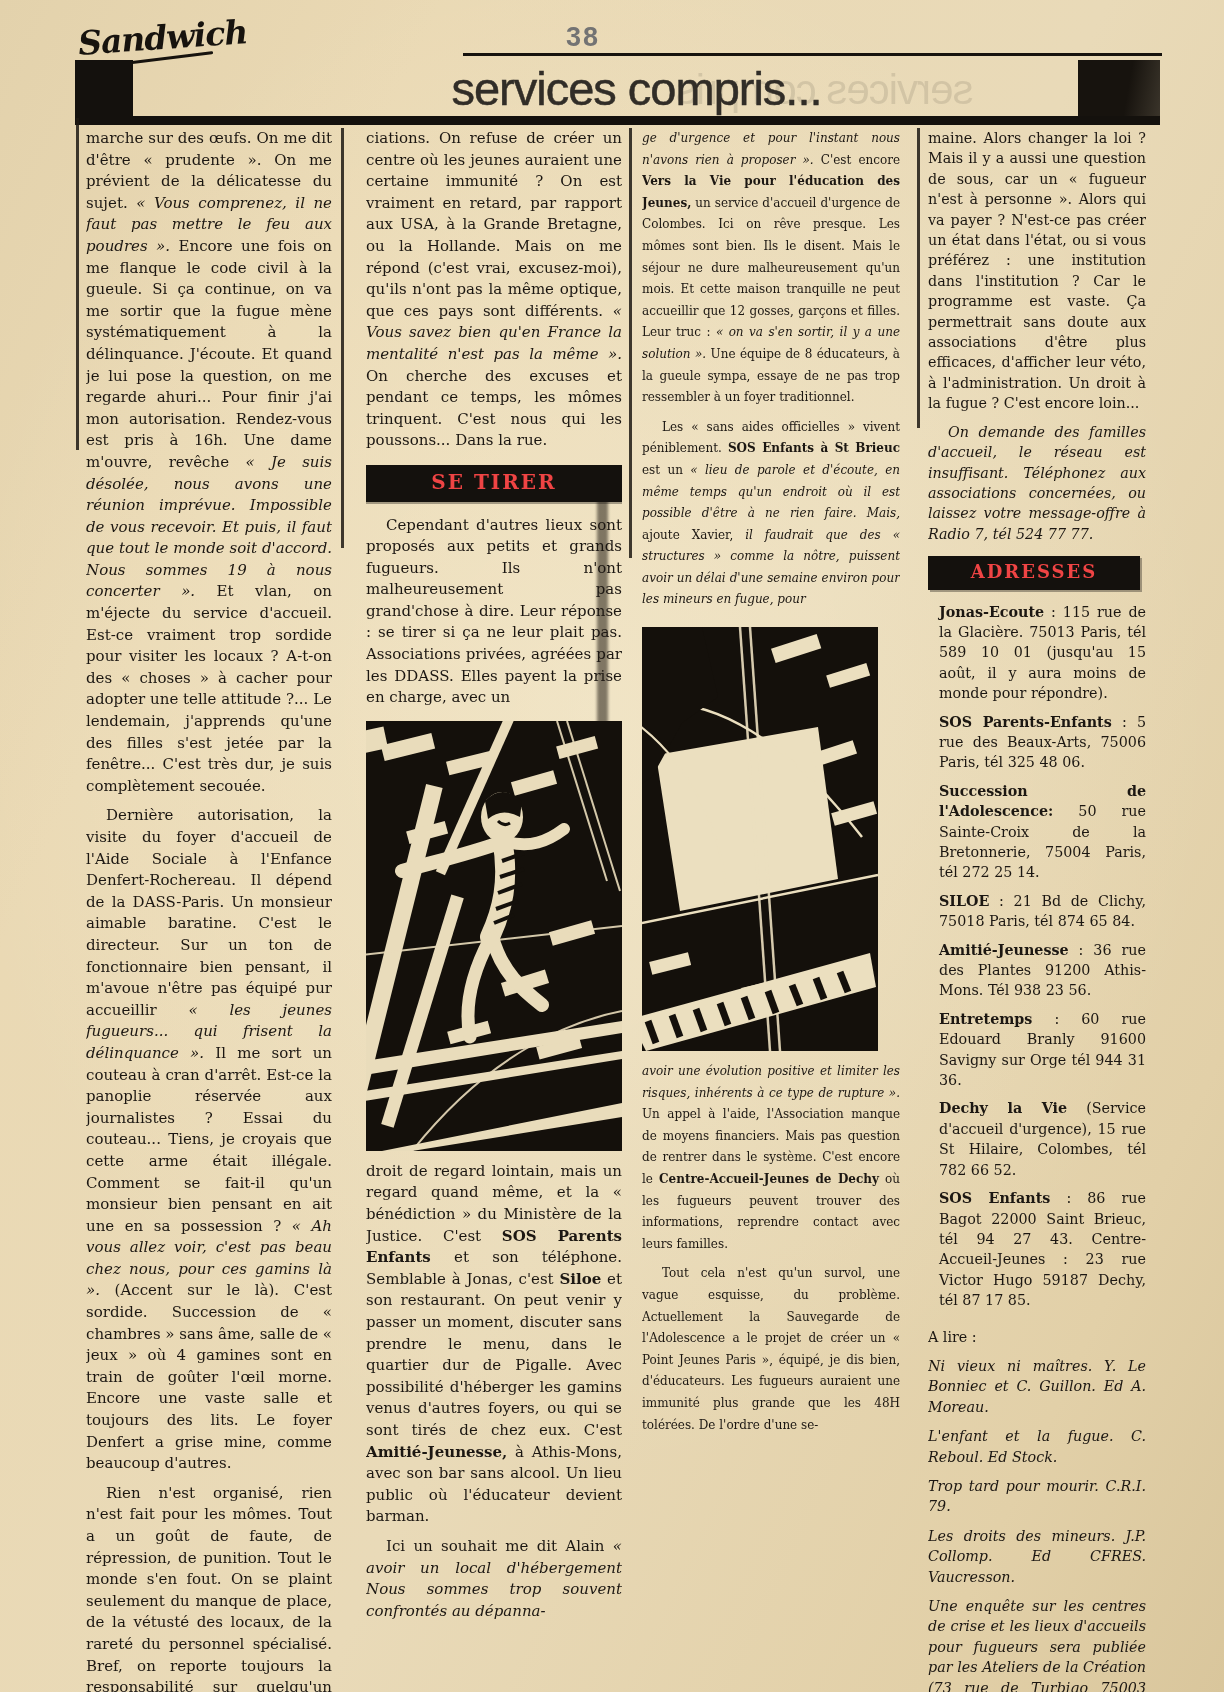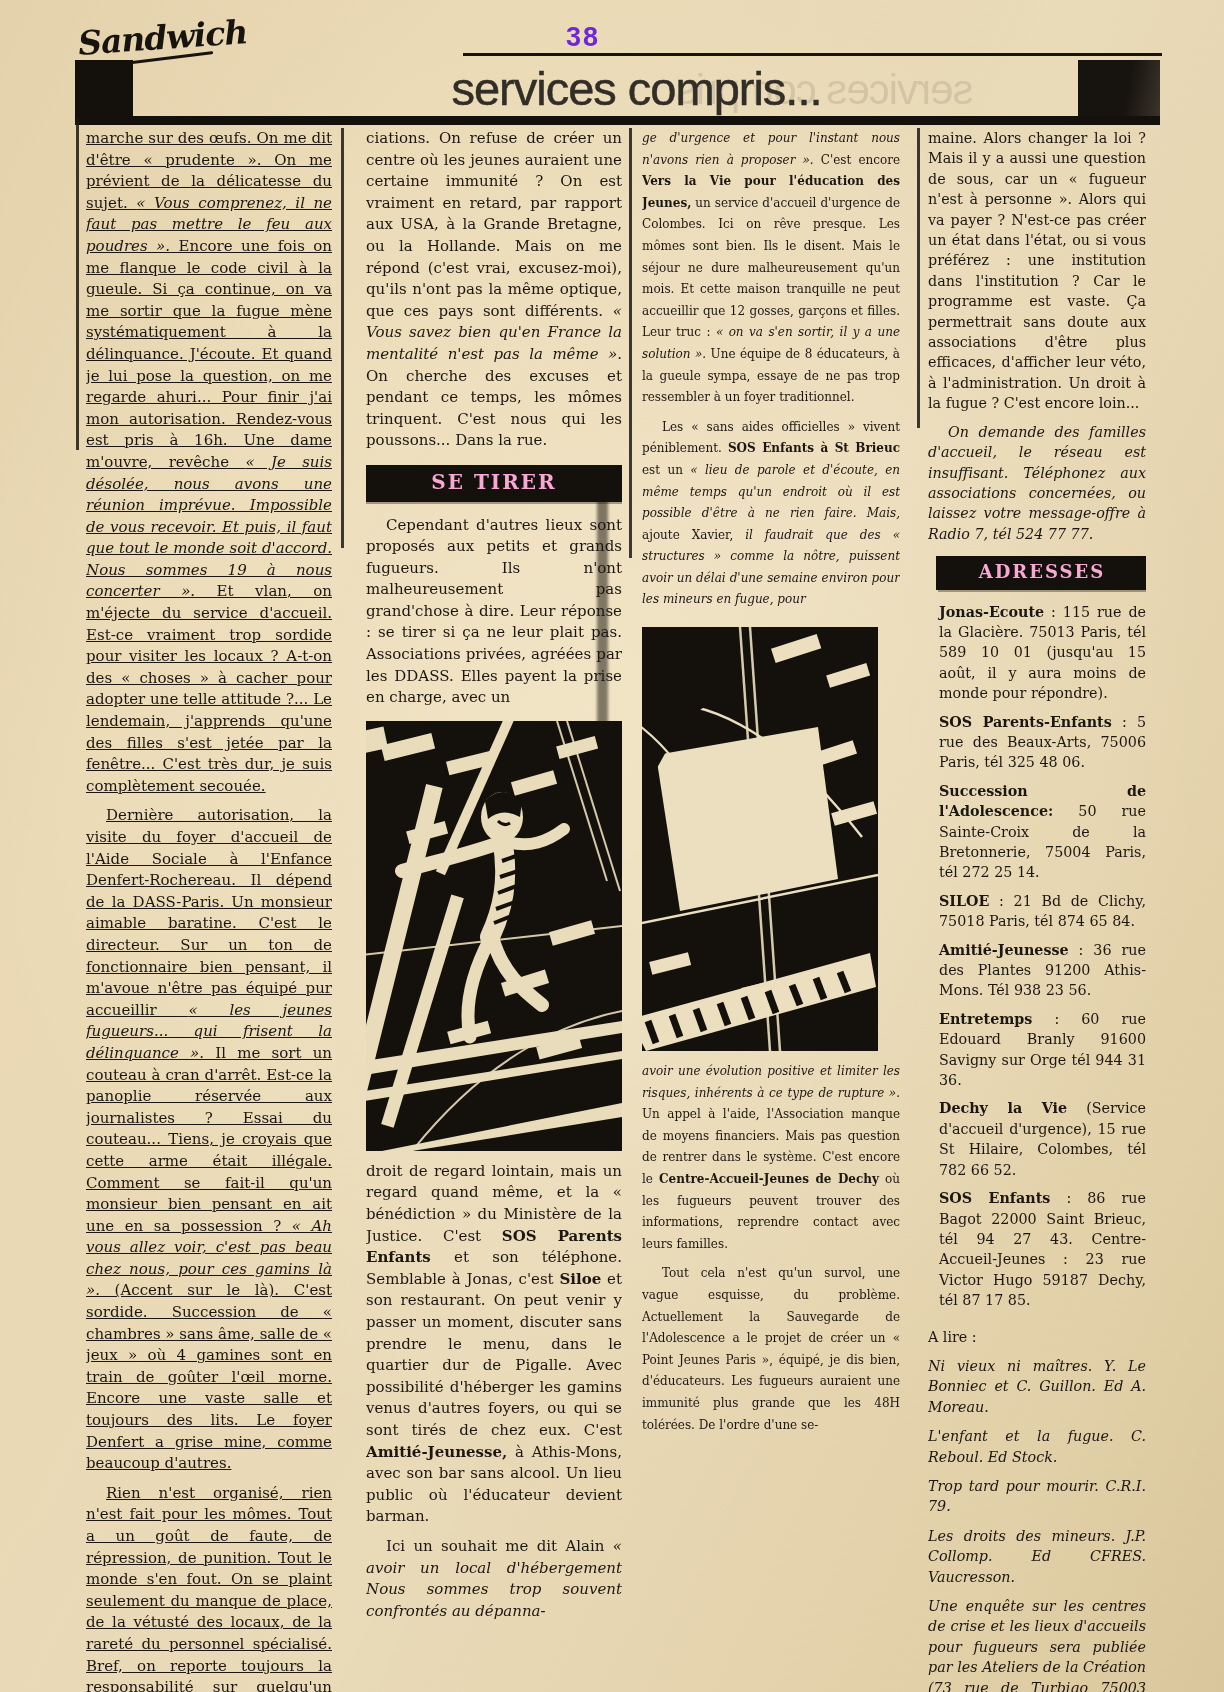--- a/index.html
+++ b/index.html
@@ -10,21 +10,21 @@
       linear-gradient(115deg,#e3d2ac 0%,#ead9b4 22%,#e9dab8 55%,#e2d0a8 85%,#d9c69c 100%);
     font-family:"DejaVu Serif",serif;color:#1c1712;
   }
   
   .logo-wrap{position:absolute;left:78px;top:18px;transform:rotate(-4deg);}
   .logo{font-family:"DejaVu Serif",serif;font-style:italic;font-weight:bold;
         font-size:33px;color:#17130e;letter-spacing:-1px;}
   .logo-swash{position:absolute;left:2px;top:40px;width:132px;height:3px;background:#17130e;
         transform:rotate(-3deg);border-radius:2px;}
   .page-number{position:absolute;left:566px;top:22px;font-family:"Liberation Sans",sans-serif;
-        font-weight:bold;font-size:27px;letter-spacing:2px;color:#6d28d9;}
+        font-weight:bold;font-size:27px;letter-spacing:2px;color:#737373;}
   .banner{position:absolute;left:75px;top:60px;width:1085px;height:56px;}
   .banner-top-rule{position:absolute;left:388px;top:-7px;right:-2px;height:3px;background:#17130e;}
   .banner-block-left{position:absolute;left:0;top:0;width:58px;height:56px;background:#14110d;}
   .banner-block-right{position:absolute;right:0;top:0;width:82px;height:56px;
         background:linear-gradient(100deg,#17130e 60%,#3a342a 100%);}
   .banner-bottom-strip{position:absolute;left:0;top:56px;width:100%;height:9px;background:#14110d;}
   .banner-title{position:absolute;left:0;right:8px;top:0;height:56px;line-height:58px;text-align:center;
         font-family:"Liberation Sans",sans-serif;font-size:47px;color:#312d27;
         letter-spacing:-1px;text-indent:46px;-webkit-text-stroke:.5px #312d27;}
   .banner-ghost{position:absolute;left:470px;top:4px;width:560px;height:50px;line-height:52px;
@@ -33,33 +33,33 @@
   
   .vrule{position:absolute;width:3px;background:#1d1913;opacity:.85;}
   #vrule-left{left:76px;top:118px;height:332px;}
   #vrule-1{left:341px;top:128px;height:420px;}
   #vrule-2{left:629px;top:128px;height:430px;}
   #vrule-3{left:917px;top:128px;height:300px;}
   .fold-streak{position:absolute;left:597px;top:495px;width:11px;height:240px;background:#241e15;
         opacity:.55;filter:blur(1.5px);}
   
   .col{position:absolute;top:128px;text-align:justify;height:1564px;overflow:hidden;}
-  #col1{left:86px;width:246px;font-size:15px;line-height:21.6px;text-decoration:underline;}
+  #col1{left:86px;width:246px;font-size:15px;line-height:21.6px;}
   #col2{left:366px;width:256px;font-size:15px;line-height:21.6px;}
   #col3{left:642px;width:258px;font-size:12px;line-height:21.6px;}
   #col4{left:928px;width:218px;font-size:14.3px;line-height:20.4px;}
   .para{margin:0;}
   .para.ind{text-indent:20px;margin-top:8px;}
   .i{font-style:italic;}
   .b{font-weight:bold;}
   .sq{font-style:normal;font-size:.85em;}
-  .section-bar{background:#14110d;color:#f9a8d4;text-align:center;font-weight:bold;
+  .section-bar{background:#14110d;color:#ef4444;text-align:center;font-weight:bold;
         font-size:20px;letter-spacing:2px;padding:7px 0 8px;margin:13px 0 13px -6px;width:268px;
         box-shadow:2px 2px 0 rgba(20,17,13,.35);}
-  #col4 .section-bar{font-size:18px;width:212px;margin:12px 0 12px 8px;padding:6px 0 7px;}
+  #col4 .section-bar{font-size:18px;width:212px;margin:12px 0 12px 0;padding:6px 0 7px;}
   .addr{margin-top:8px;margin-left:11px;}
   .a-lire{margin-top:16px;}
   .book{margin-top:9px;font-style:italic;}
   
   .illustration{margin:12px 0 10px -14px;font-size:0;line-height:0;}
   #col3 .illustration{margin-left:-20px;margin-top:16px;}
 </style>
 </head>
 <body>
 

